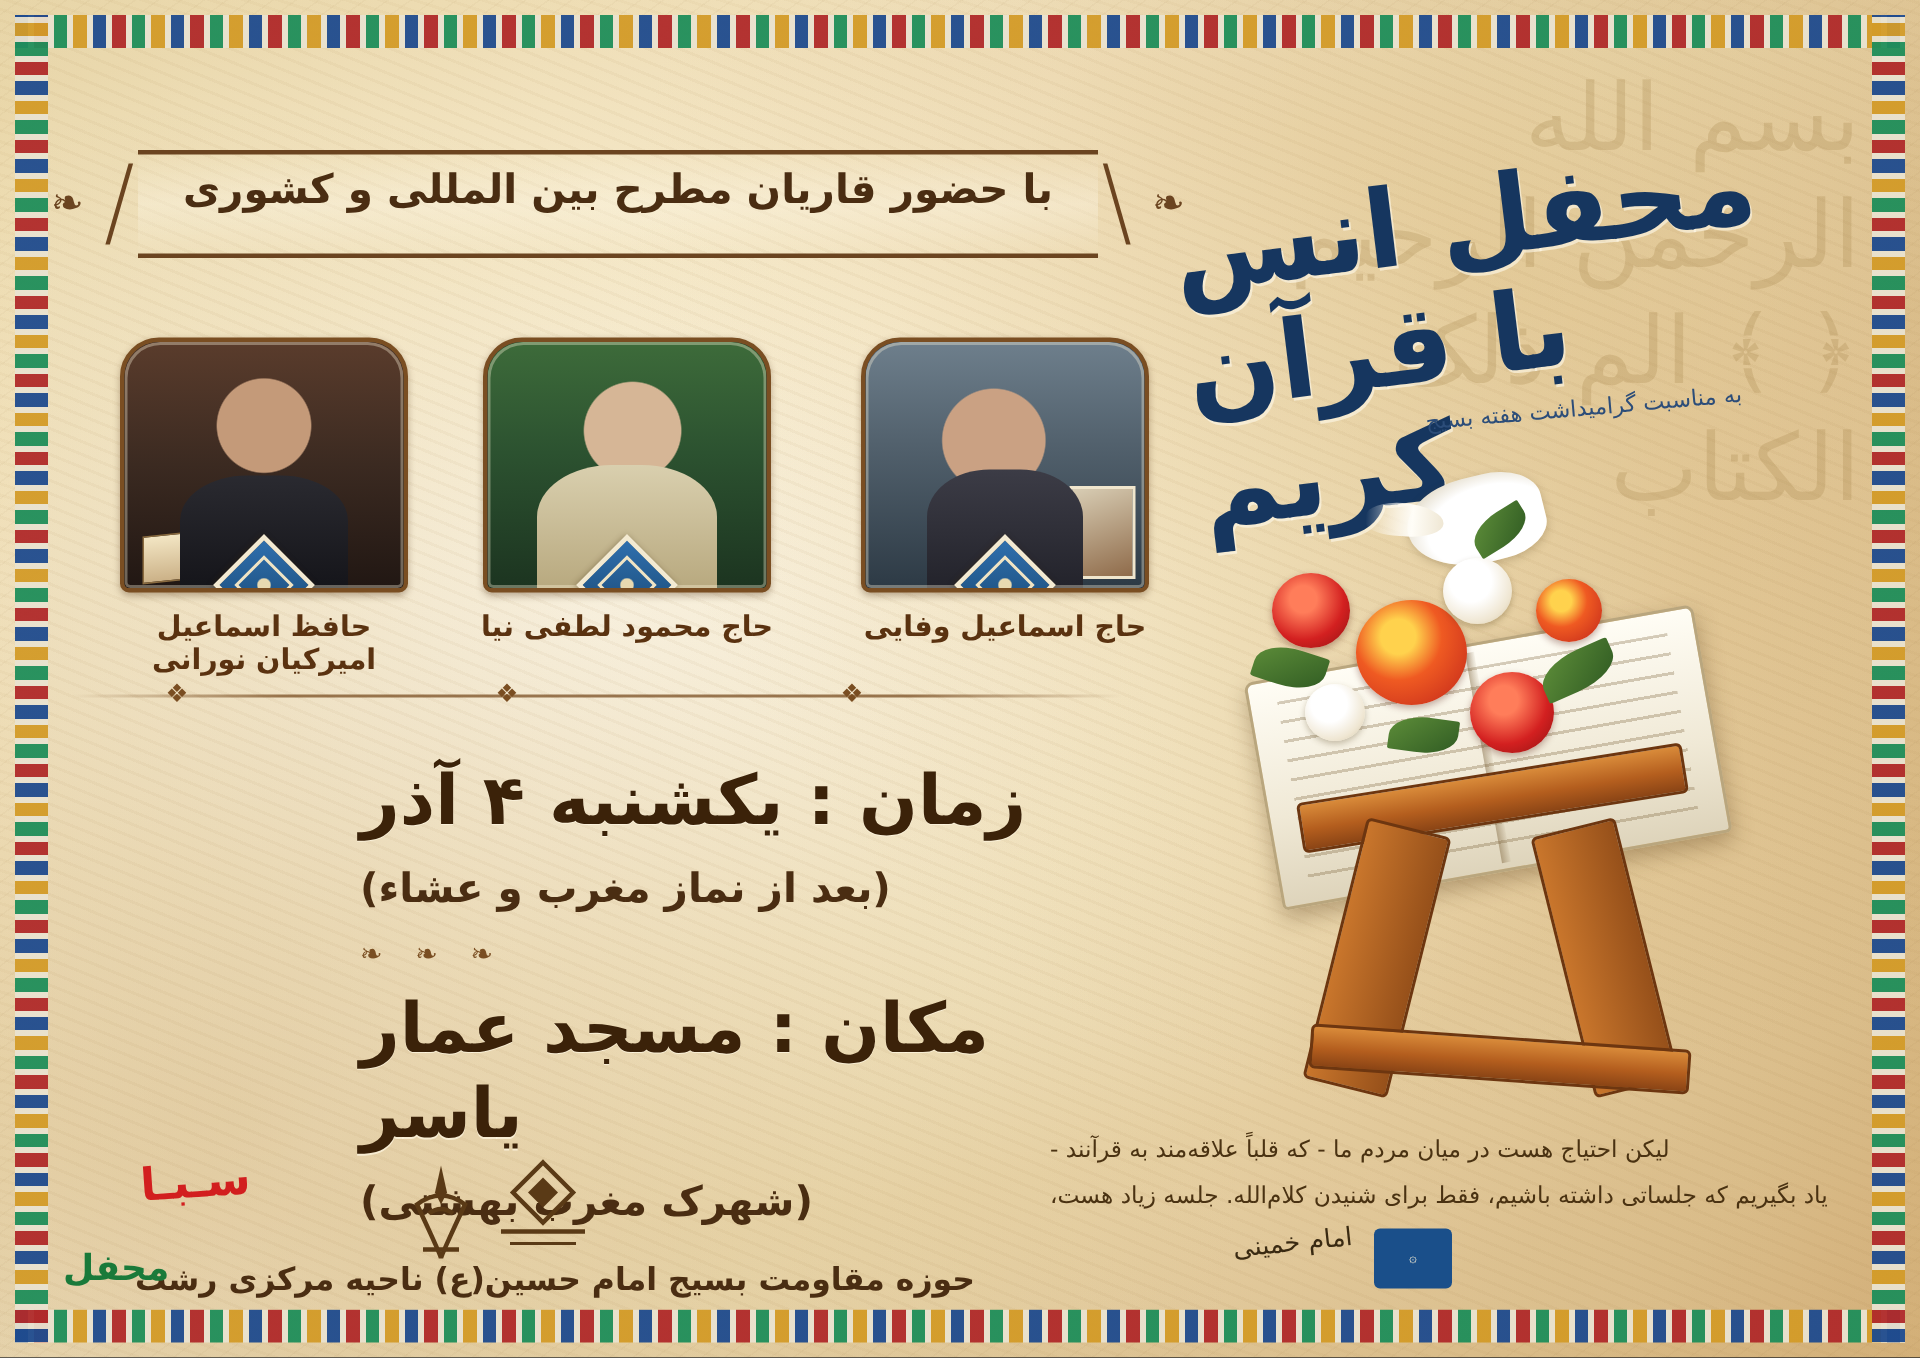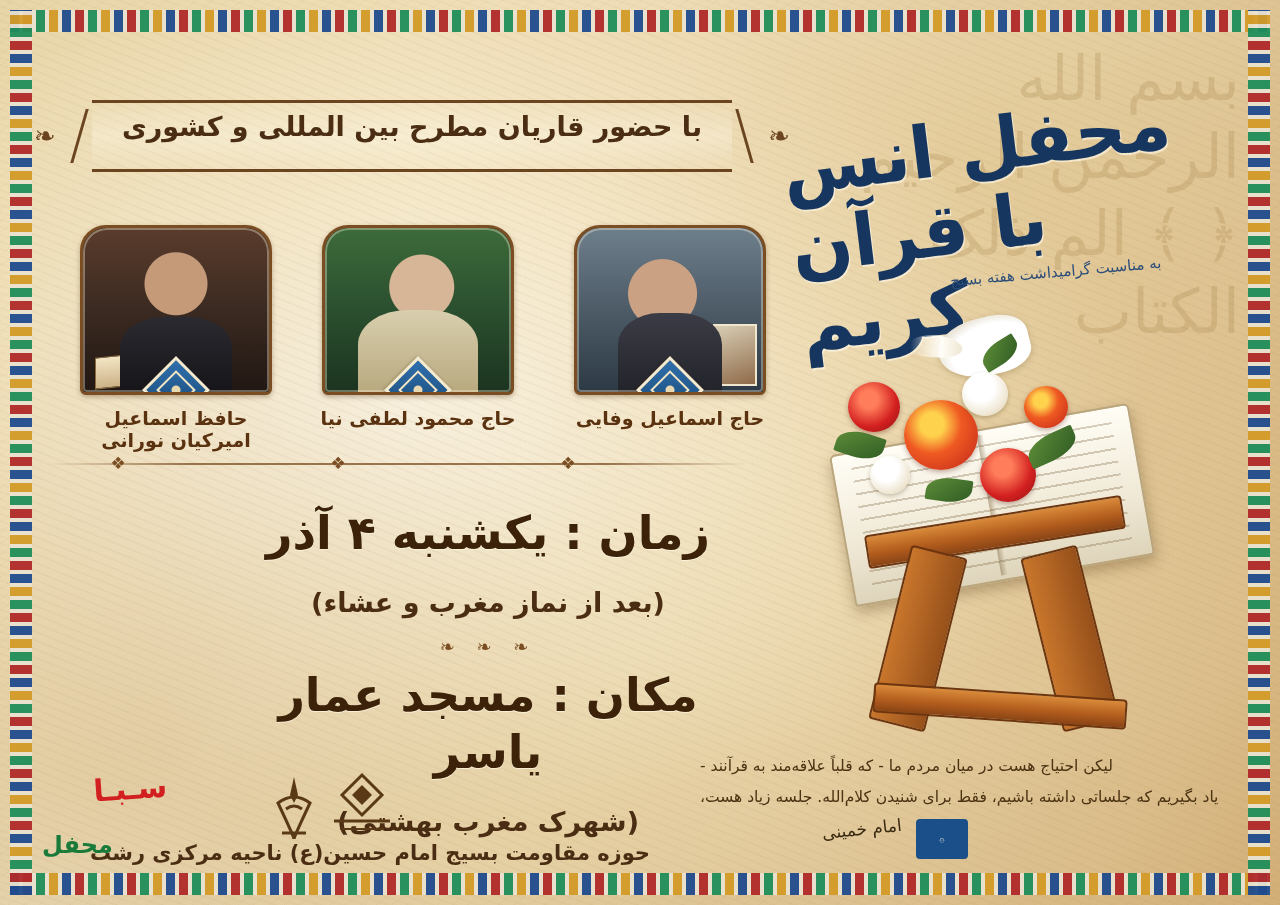--- a/index.html
+++ b/index.html
@@ -281,37 +281,37 @@
     color: #7a4e22;
     font-size: 17px;
     text-align: center;
     line-height: 16px;
   }
 
   
   .details {
     position: absolute;
     top: 505px;
-    right: 532px;
+    right: 520px;
     width: 520px;
-    text-align: center;
+    text-align: left;
     direction: rtl;
     color: #3f2510;
   }
   .detail-main {
     font-size: 46px;
     font-weight: bold;
     line-height: 1.25;
     color: #3b2209;
     text-shadow: 0 1px 0 rgba(255,248,228,.7);
   }
   .detail-sub {
     font-size: 27px;
     font-weight: bold;
-    margin-top: 24px;
+    margin-top: 14px;
     color: #4a2d12;
   }
   .ornament-row {
     margin: 18px 0 10px;
     font-size: 18px;
     color: #7a4e22;
     letter-spacing: 8px;
   }
 
   

